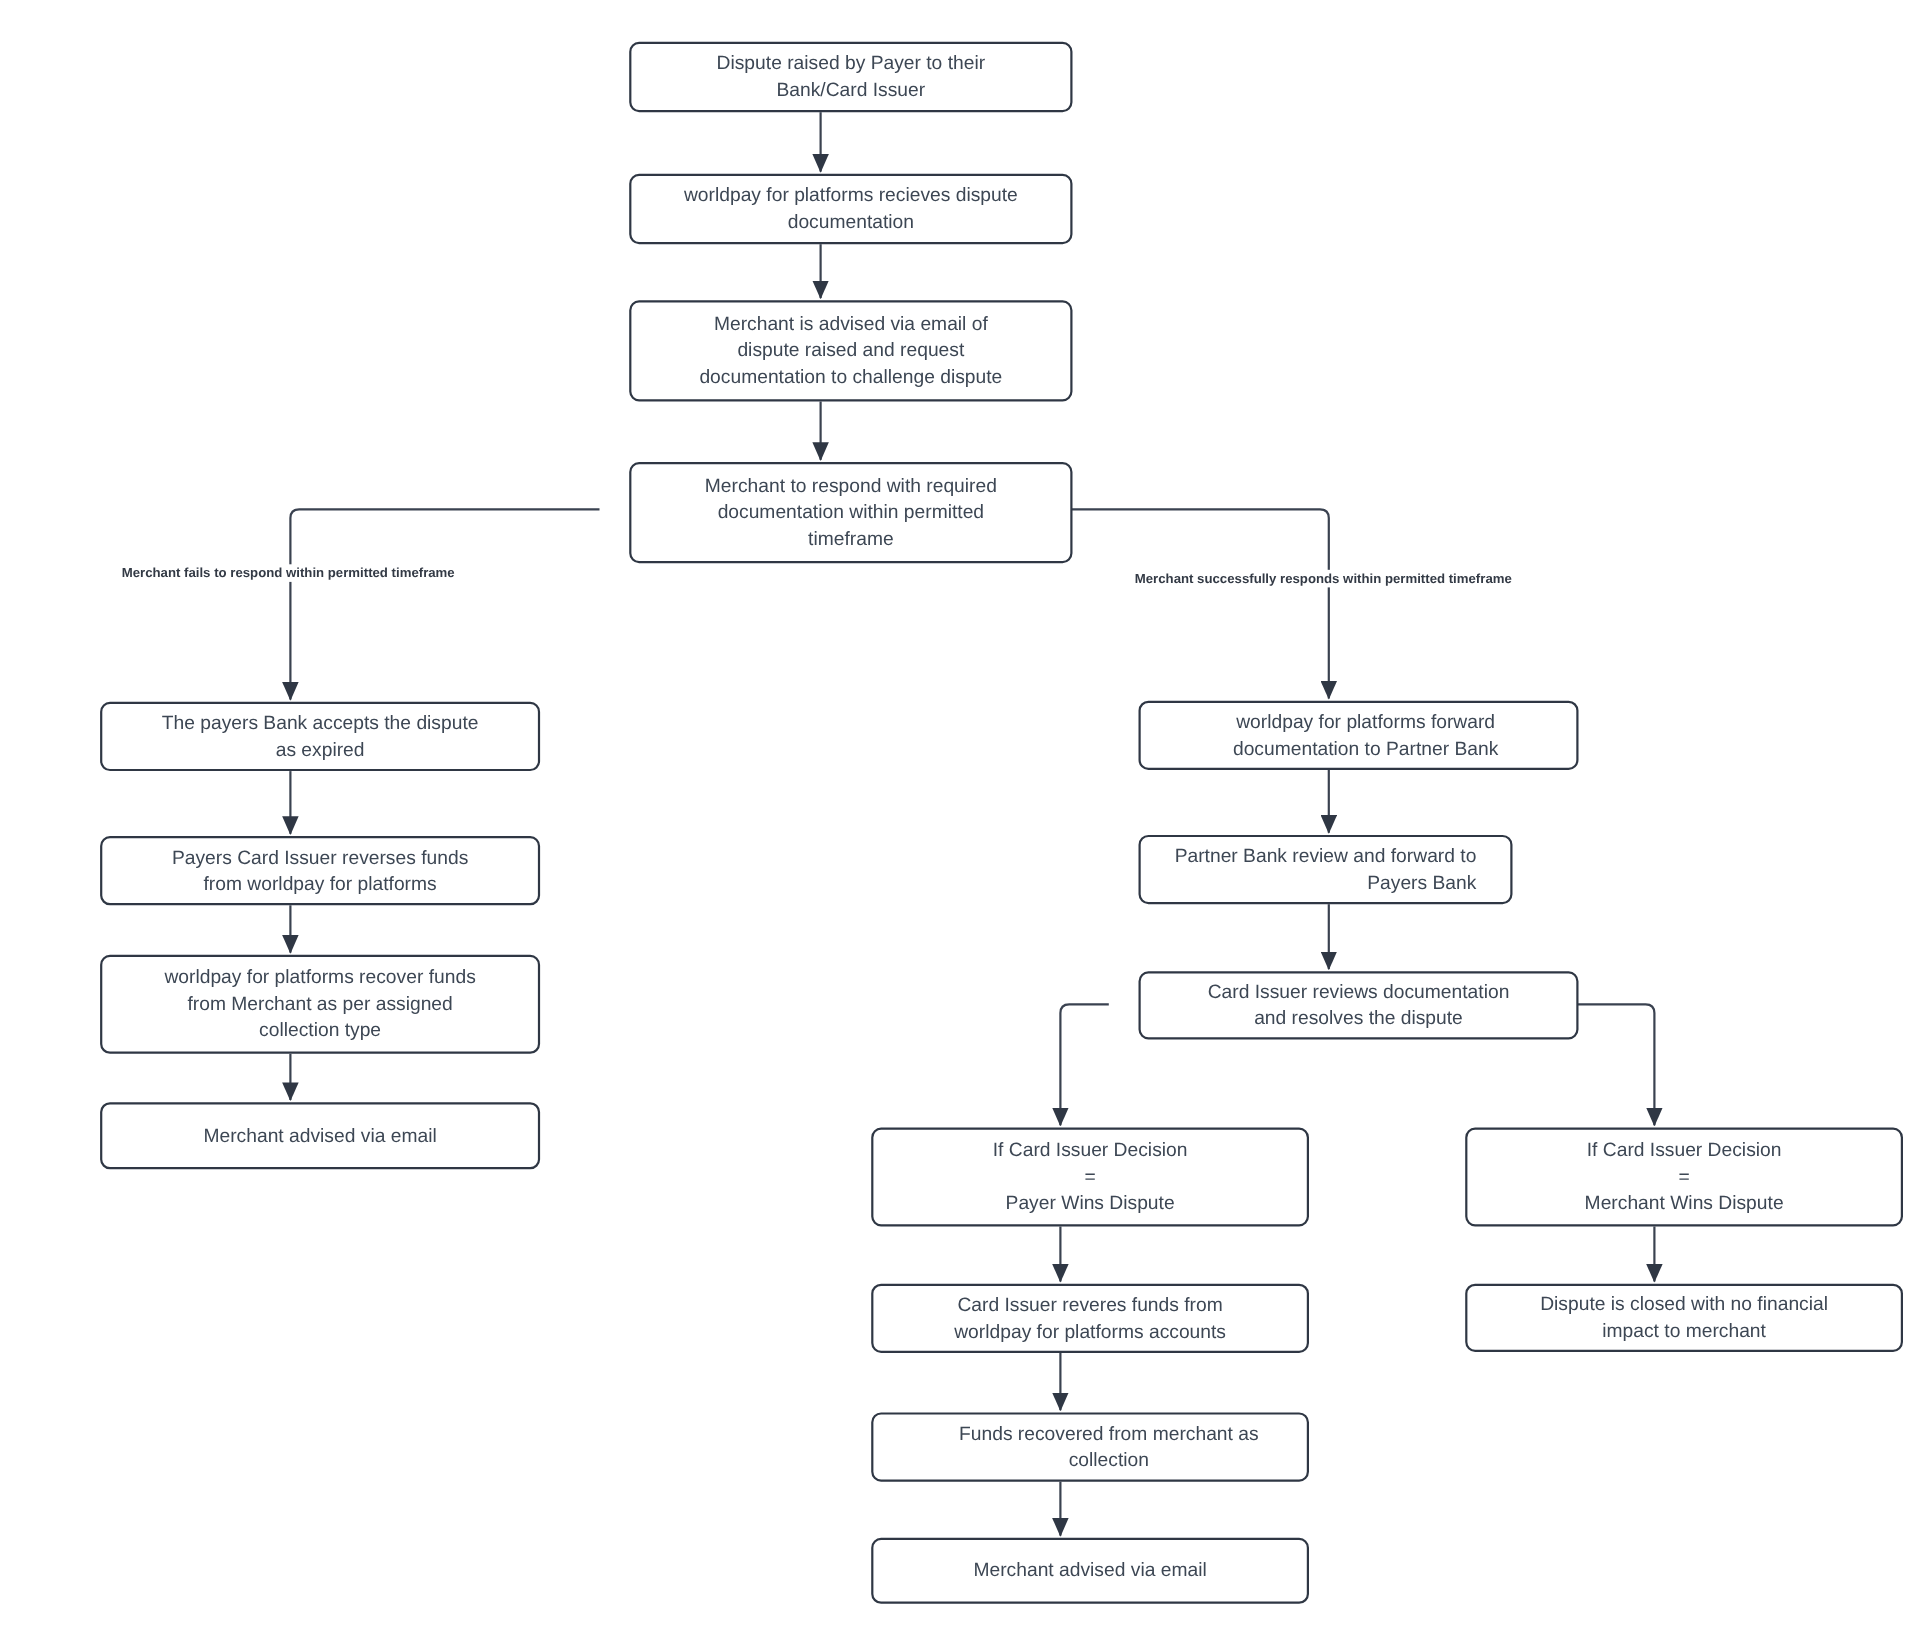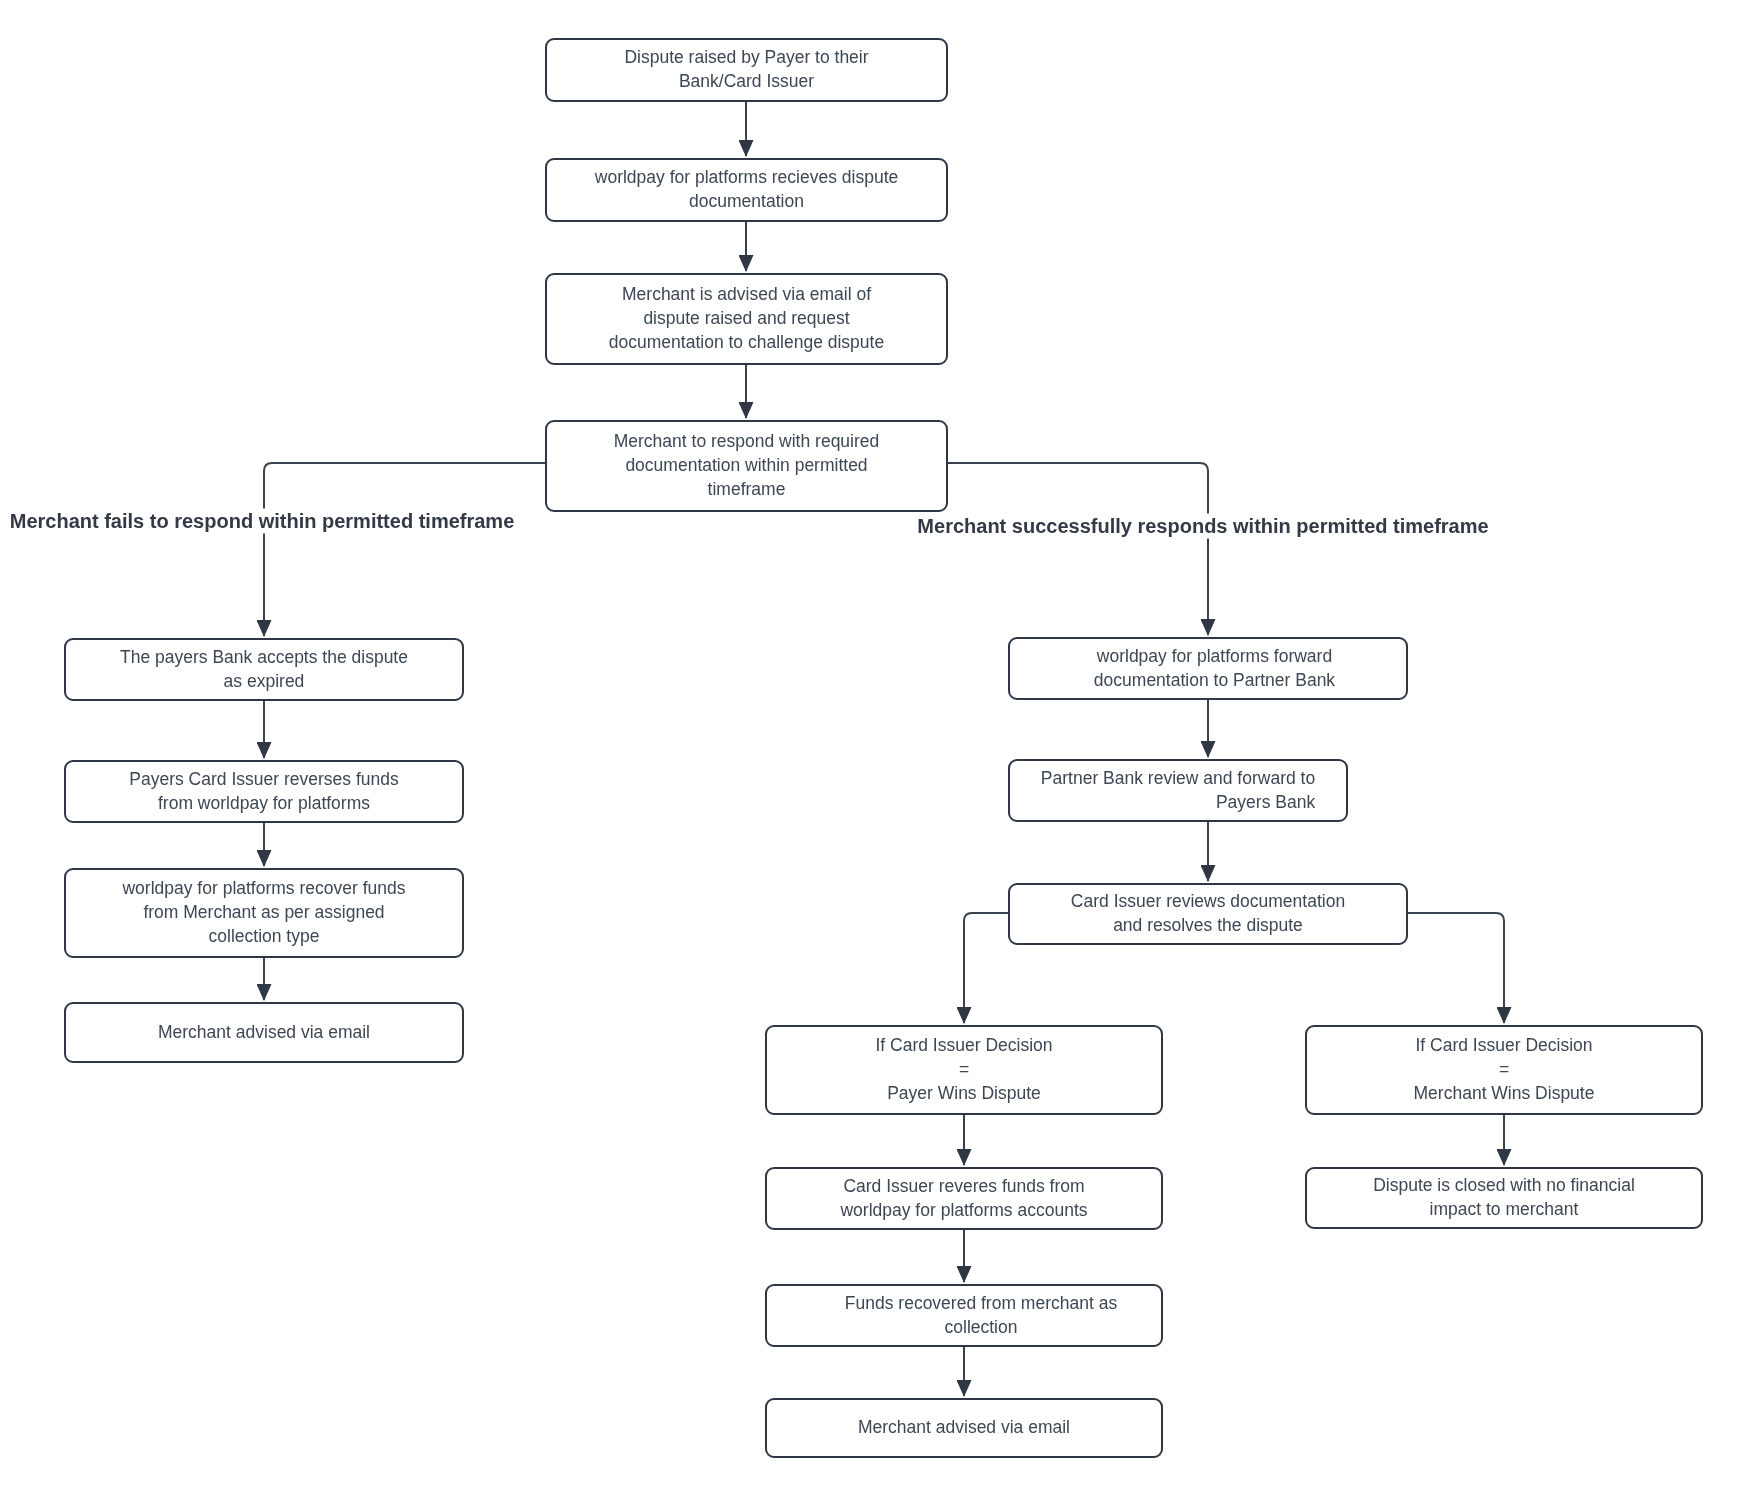--- a/index.html
+++ b/index.html
@@ -24,27 +24,28 @@
     background: #ffffff;
     color: #3d4754;
     font-size: 17.5px;
     line-height: 1.36;
     display: flex;
     align-items: center;
     justify-content: center;
     text-align: center;
     white-space: pre-line;
     padding: 4px 10px;
+    margin-left: 27px;
   }
   .edge-label {
     position: absolute;
     transform: translate(-50%, -50%);
     background: #ffffff;
     color: #333a45;
-    font-size: 20px;
+    font-size: 12px;
     font-weight: bold;
     white-space: nowrap;
     padding: 1px 3px;
     text-align: center;
   }
 </style>
 </head>
 <body>
 
 <div class="canvas">

